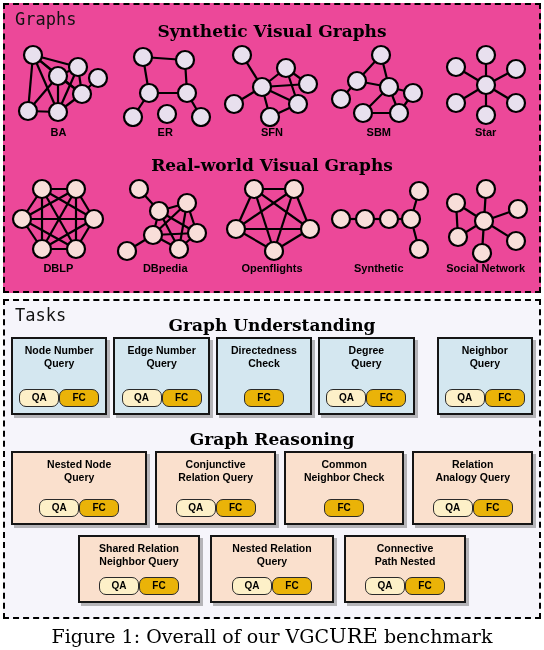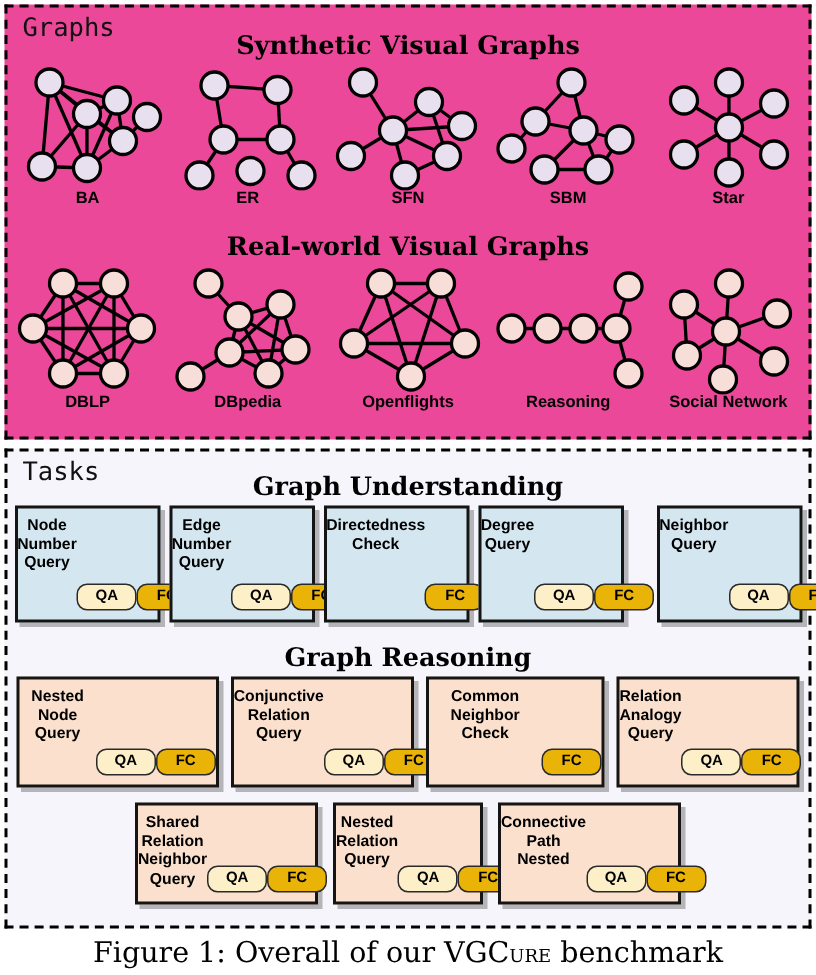--- a/index.html
+++ b/index.html
@@ -43,21 +43,21 @@
     margin-top:-1px;white-space:nowrap;
   }
 
   
   .cards-row{position:absolute;display:flex;justify-content:center;}
   .card{
     position:relative;
     border:2px solid #151515;
     box-sizing:border-box;
     box-shadow:3px 3px 0 rgba(60,60,60,.35);
-    display:flex;flex-direction:row;
+    display:flex;flex-direction:column;align-items:center;
     padding-top:5px;
   }
   .card.understanding{background:#d4e7f0;}
   .card.reasoning{background:#fae0cd;}
   .card-title{
     font-size:10.5px;font-weight:700;line-height:12.5px;color:#000;
     text-align:center;white-space:pre-line;
     font-family:"Liberation Sans",sans-serif;
   }
   .badges{display:flex;gap:0;margin-top:auto;margin-bottom:6px;}
@@ -72,21 +72,21 @@
   .badge.fc{background:#eab308;}
 
   
   .caption{
     position:absolute;left:0;right:0;top:624px;
     text-align:center;
     font-family:"DejaVu Serif","Liberation Serif",serif;
     font-size:19px;color:#000;
     white-space:nowrap;overflow:hidden;
   }
-  .caption .sc{font-size:12px;}
+  .caption .sc{font-size:21px;}
 </style>
 </head>
 <body>
 
 <div class="figure">
 
   <div class="panel" id="graphs-panel">
     <div class="panel-label">Graphs</div>
 
     <div class="section-title" style="top:16px;">Synthetic Visual Graphs</div>
@@ -323,21 +323,21 @@
           </g>
           <g fill="#f8ded9" stroke="#000" stroke-width="2.2">
             <circle cx="14" cy="44" r="9"></circle>
               <circle cx="38" cy="44" r="9"></circle>
             <circle cx="62" cy="44" r="9"></circle>
               <circle cx="84" cy="44" r="9"></circle>
             <circle cx="92" cy="16" r="9"></circle>
               <circle cx="92" cy="74" r="9"></circle>
           </g>
         </svg>
-        <div class="graph-label">Reasoning</div>
+        <div class="graph-label">Synthetic</div>
       </div>
 
       <div class="graph-cell">
         <svg width="104" height="88" viewBox="0 0 104 88">
           <g stroke="#000" stroke-width="2.2" fill="none">
             <line x1="50" y1="46" x2="52" y2="14"></line>
             <line x1="50" y1="46" x2="48" y2="78"></line>
             <line x1="50" y1="46" x2="22" y2="28"></line>
             <line x1="50" y1="46" x2="24" y2="62"></line>
             <line x1="50" y1="46" x2="84" y2="34"></line>
@@ -443,21 +443,21 @@
       </div>
     <div class="cards-row" id="reasoning-row2" style="top:234px;left:6px;right:6px;gap:10px;">
         <div class="card reasoning" style="width: 122px; height: 68px;">
           <div class="card-title">Shared Relation
 Neighbor Query</div>
           <div class="badges">
             <div class="badge qa">QA</div>
             <div class="badge fc">FC</div>
           </div>
         </div>
-        <div class="card reasoning" style="width: 100px; height: 68px;">
+        <div class="card reasoning" style="width: 124px; height: 68px;">
           <div class="card-title">Nested Relation
 Query</div>
           <div class="badges">
             <div class="badge qa">QA</div>
             <div class="badge fc">FC</div>
           </div>
         </div>
         <div class="card reasoning" style="width: 122px; height: 68px;">
           <div class="card-title">Connective
 Path Nested</div>

